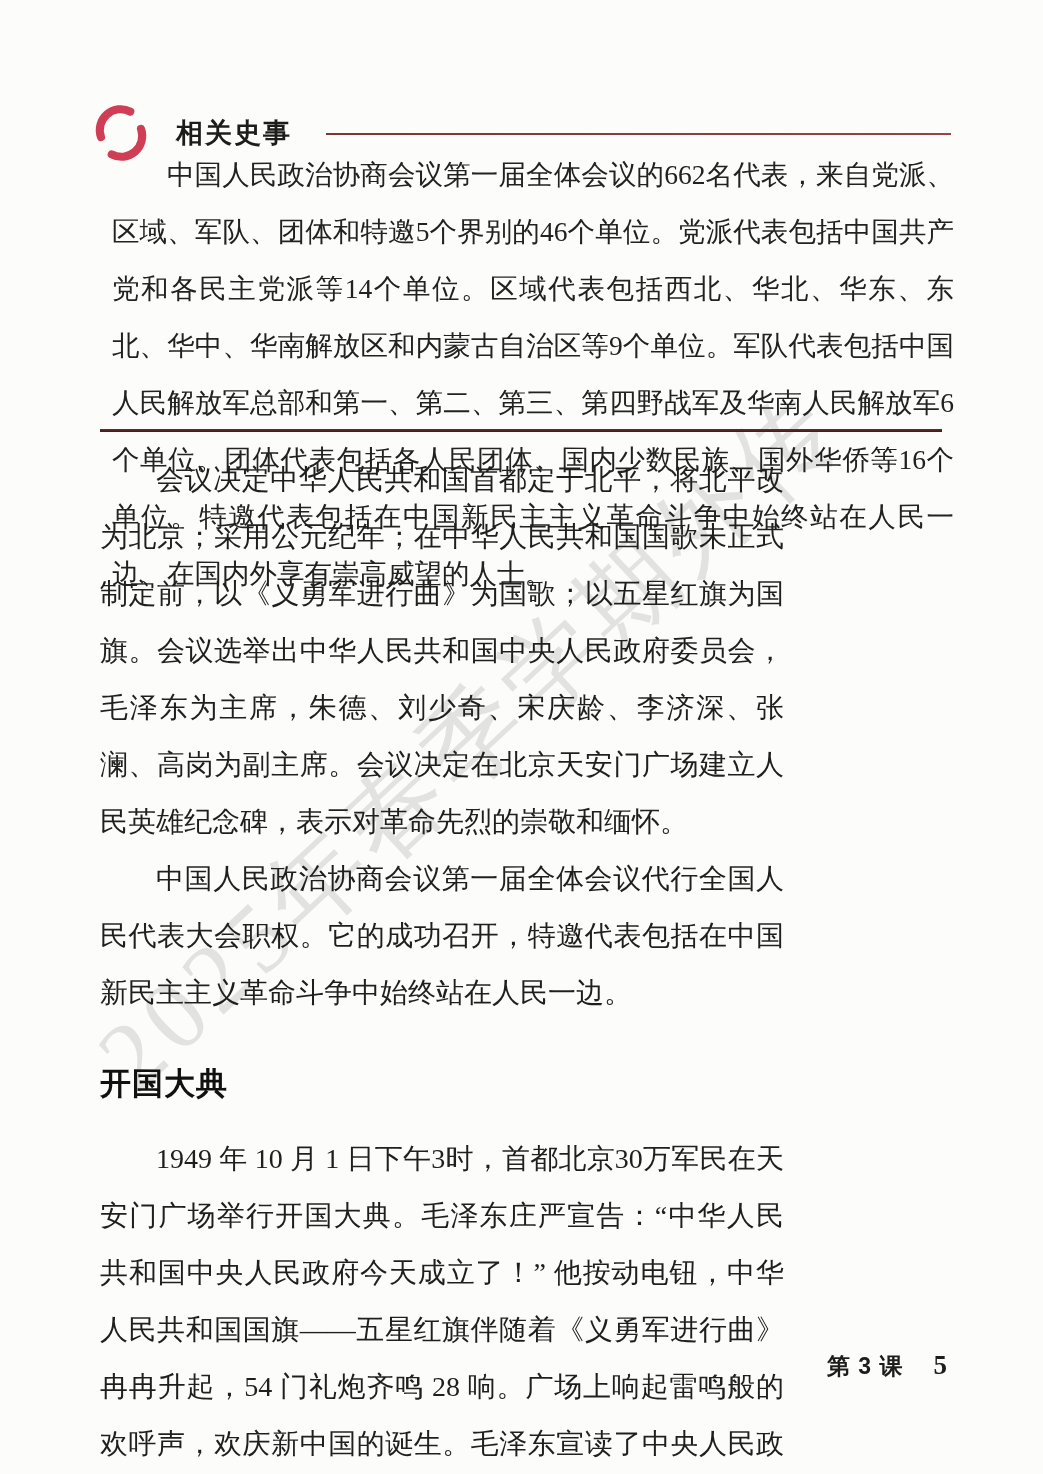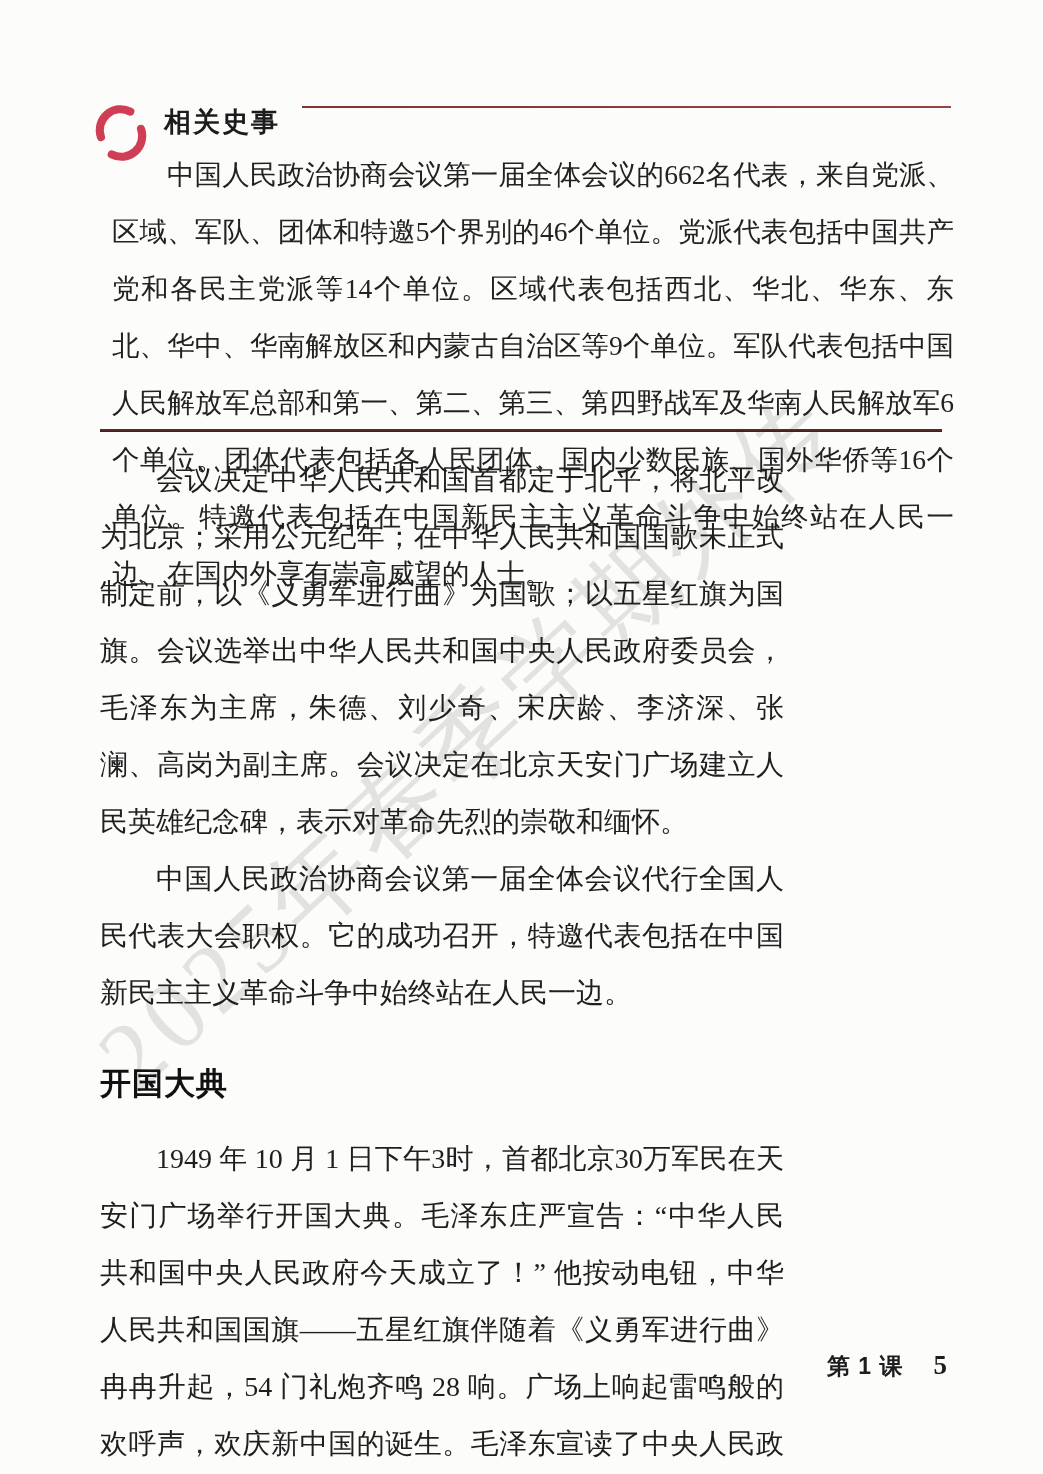--- a/index.html
+++ b/index.html
@@ -13,21 +13,21 @@
     position:absolute;left:-130px;top:675px;width:1200px;
     transform:rotate(-43deg);transform-origin:center;
     font-size:98px;letter-spacing:8px;text-align:center;
     color:#adadad;opacity:.32;white-space:nowrap;
     font-family:"Liberation Serif","DejaVu Serif",serif;
     pointer-events:none;user-select:none;
   }
   
   .related-header{
     position:absolute;top:104px;left:92px;right:92px;
-    display:flex;
+    display:flex;align-items:center;gap:12px;
   }
   .swirl-icon{width:58px;height:58px;flex:0 0 58px;}
   .related-title{
     margin-left:14px;
     font-family:"Liberation Sans","DejaVu Sans",sans-serif;
     font-weight:bold;font-size:27px;color:#1c1c1c;letter-spacing:2px;
     white-space:nowrap;
   }
   .header-rule{
     flex:1;height:2px;margin-left:22px;margin-top:2px;
@@ -89,17 +89,17 @@
   <div class="divider-rule"></div>
 
   <div class="main">
     <p>会议决定中华人民共和国首都定于北平，将北平改为北京；采用公元纪年；在中华人民共和国国歌未正式制定前，以《义勇军进行曲》为国歌；以五星红旗为国旗。会议选举出中华人民共和国中央人民政府委员会，毛泽东为主席，朱德、刘少奇、宋庆龄、李济深、张澜、高岗为副主席。会议决定在北京天安门广场建立人民英雄纪念碑，表示对革命先烈的崇敬和缅怀。</p>
     <p>中国人民政治协商会议第一届全体会议代行全国人民代表大会职权。它的成功召开，特邀代表包括在中国新民主主义革命斗争中始终站在人民一边。</p>
     <h2 class="section-heading">开国大典</h2>
     <p>1949 年 10 月 1 日下午3时，首都北京30万军民在天安门广场举行开国大典。毛泽东庄严宣告：“中华人民共和国中央人民政府今天成立了！” 他按动电钮，中华人民共和国国旗——五星红旗伴随着《义勇军进行曲》冉冉升起，54 门礼炮齐鸣 28 响。广场上响起雷鸣般的欢呼声，欢庆新中国的诞生。毛泽东宣读了中央人民政府公告，宣布：“本政府为代表中华人民共和国全国人民的唯一合法政府。”</p>
   </div>
 
   <div class="footer">
-    <span class="lesson">第 1 课</span>
+    <span class="lesson">第 3 课</span>
     <span class="page-number">5</span>
   </div>
 
 </div>
 
 </body></html>

